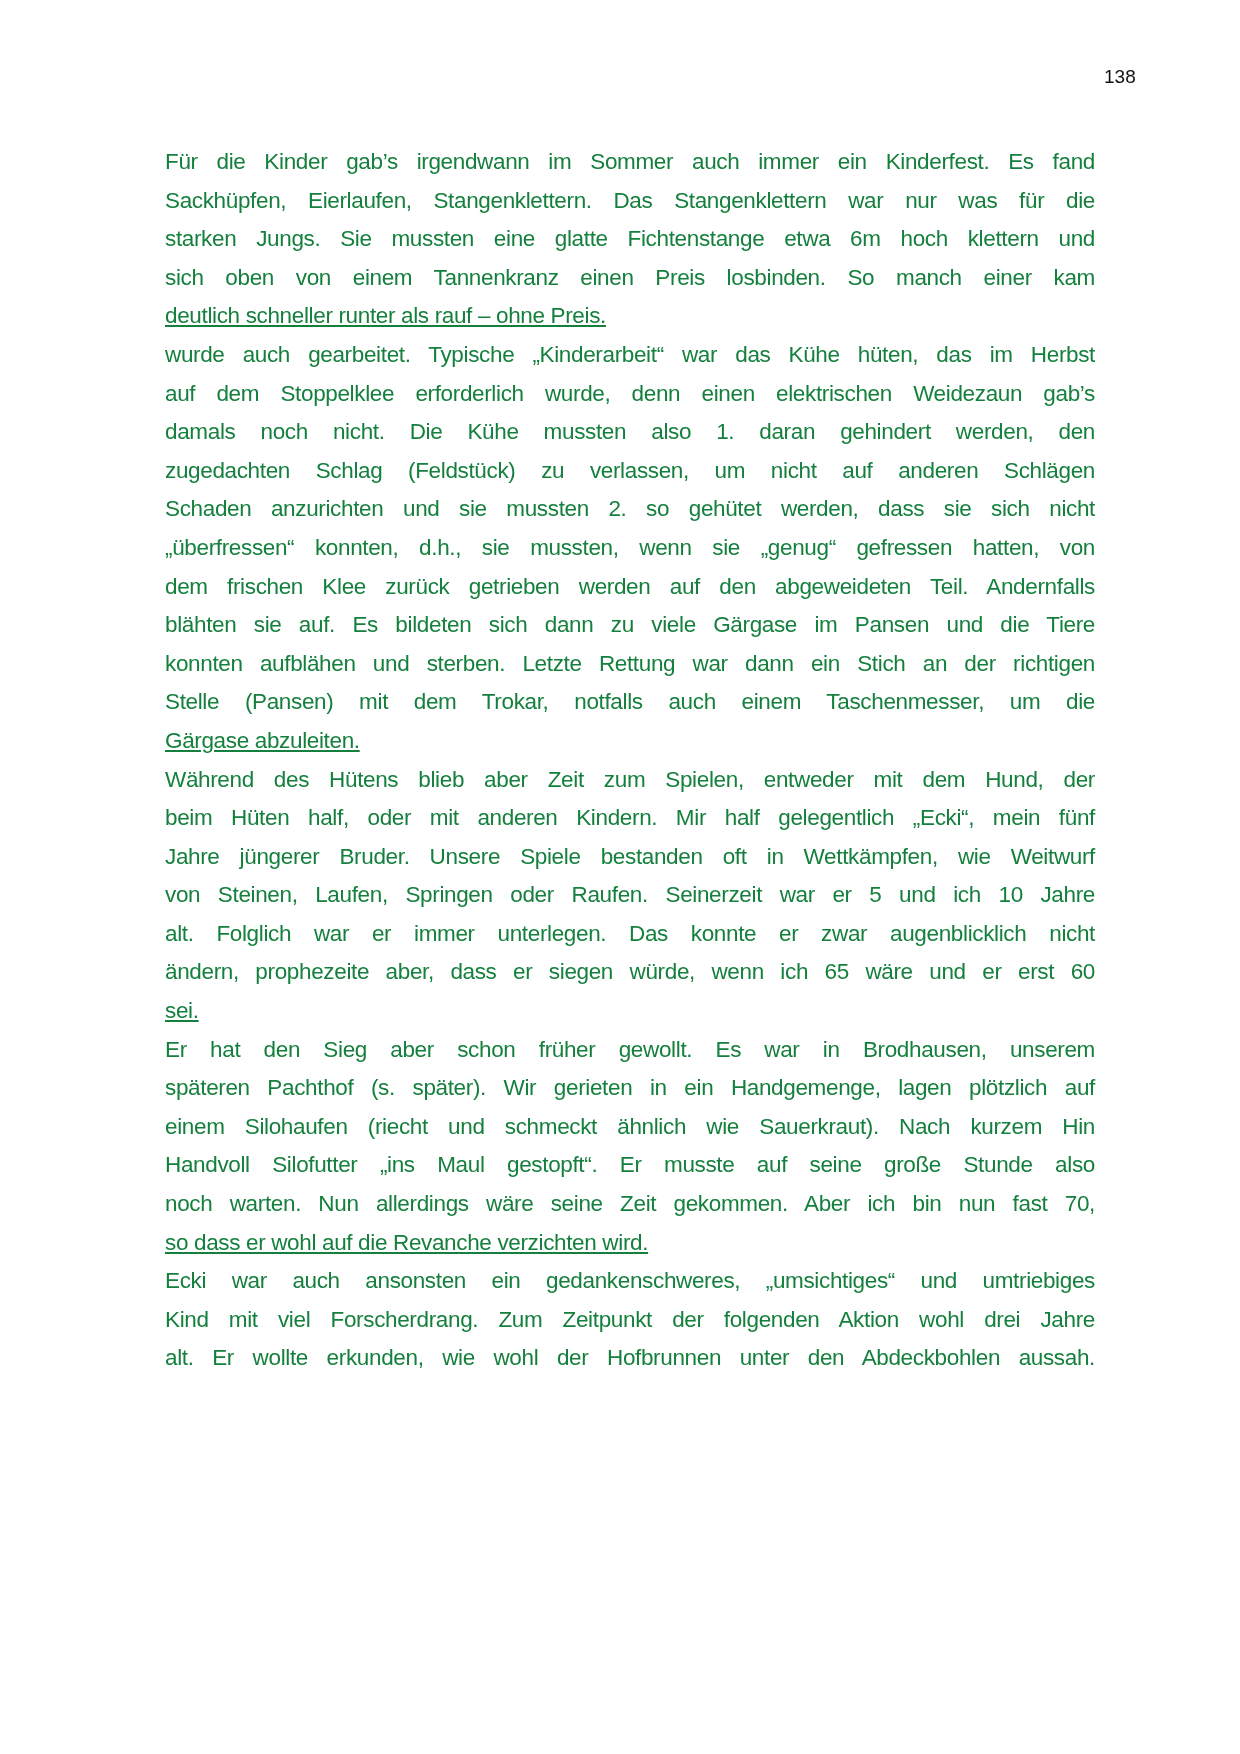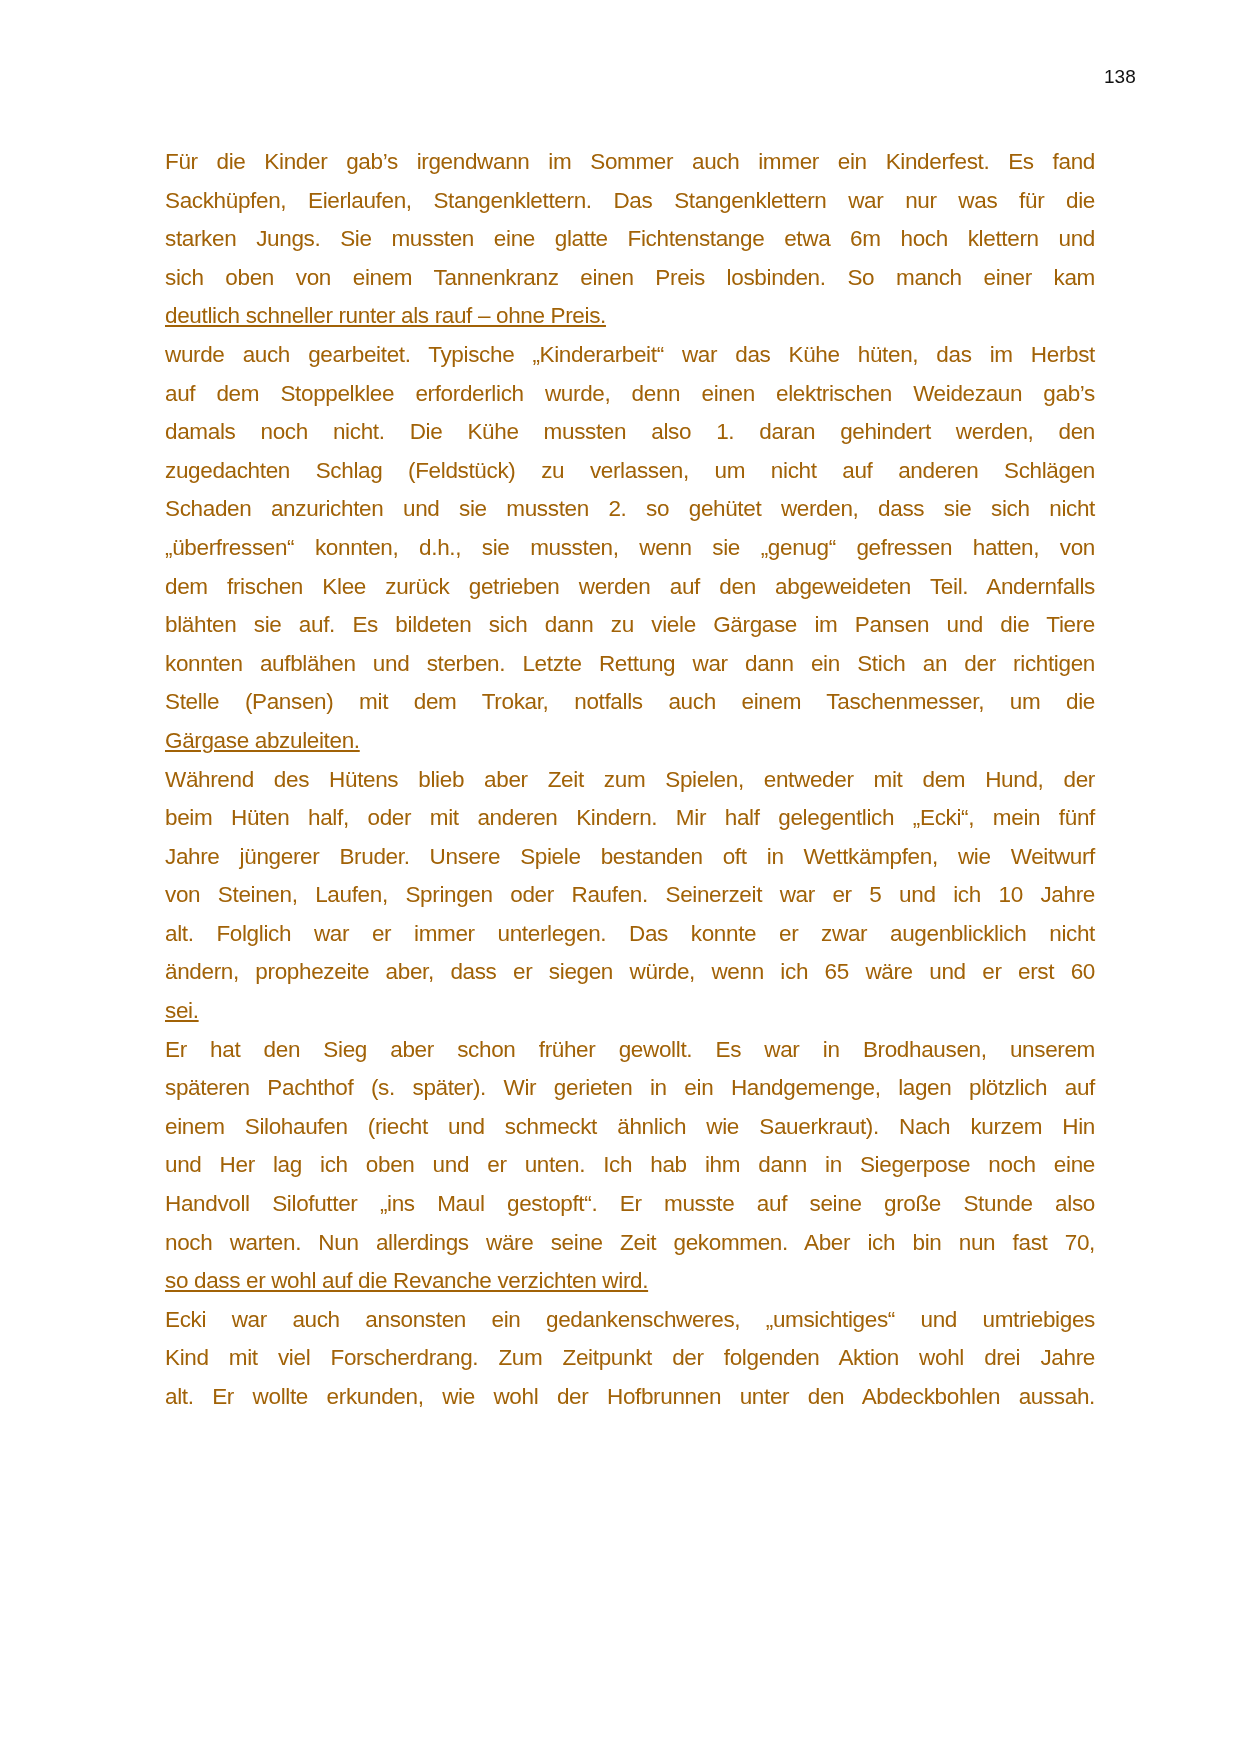--- a/index.html
+++ b/index.html
@@ -3,21 +3,21 @@
 <meta charset="utf-8">
 <style>
   html, body { margin: 0; padding: 0; background: #ffffff; }
   body { width: 1240px; height: 1754px; position: relative; overflow: hidden; }
   .page-number {
     position: absolute; top: 66px; left: 1104px; width: 60px; text-align: left;
     font-family: "Liberation Sans", sans-serif; font-size: 19px; color: #111;
   }
   .body-text {
     position: absolute; top: 143px; left: 165px; width: 930px;
-    font-family: "Liberation Sans", sans-serif; font-size: 22.5px; color: #a16207;
+    font-family: "Liberation Sans", sans-serif; font-size: 22.5px; color: #15803d;
     line-height: 38.6px; letter-spacing: -0.35px;
   }
   .line { display: block; white-space: nowrap; text-align: justify; text-align-last: justify; height: 38.6px; }
   .line.last { text-align-last: left; text-decoration: underline; }
 </style>
 </head>
 <body>
 
 <div class="page-number">138</div>
 
@@ -41,20 +41,19 @@
     <span class="line">Während des Hütens blieb aber Zeit zum Spielen, entweder mit dem Hund, der</span>
     <span class="line">beim Hüten half, oder mit anderen Kindern. Mir half gelegentlich „Ecki“, mein fünf</span>
     <span class="line">Jahre jüngerer Bruder. Unsere Spiele bestanden oft in Wettkämpfen, wie Weitwurf</span>
     <span class="line">von Steinen, Laufen, Springen oder Raufen. Seinerzeit war er 5 und ich 10 Jahre</span>
     <span class="line">alt. Folglich war er  immer unterlegen. Das konnte er zwar augenblicklich nicht</span>
     <span class="line">ändern, prophezeite aber,  dass er siegen würde, wenn ich 65 wäre und er erst 60</span>
     <span class="line last">sei.</span>
     <span class="line"> Er hat den Sieg aber schon früher gewollt. Es war in Brodhausen, unserem</span>
     <span class="line">späteren Pachthof (s. später). Wir gerieten in ein Handgemenge, lagen plötzlich auf</span>
     <span class="line">einem Silohaufen (riecht und schmeckt ähnlich wie Sauerkraut). Nach kurzem Hin</span>
-    <span class="line">und Her lag ich oben und er unten. Ich hab ihm dann in Siegerpose noch eine</span>
     <span class="line">Handvoll Silofutter „ins Maul gestopft“.  Er musste auf seine große Stunde also</span>
     <span class="line">noch warten. Nun allerdings wäre seine Zeit gekommen. Aber ich bin nun fast 70,</span>
     <span class="line last">so dass er wohl auf die Revanche verzichten wird.</span>
     <span class="line">Ecki war auch ansonsten ein gedankenschweres, „umsichtiges“ und umtriebiges</span>
     <span class="line">Kind mit viel Forscherdrang. Zum Zeitpunkt der folgenden Aktion wohl drei Jahre</span>
     <span class="line">alt. Er wollte erkunden, wie wohl der Hofbrunnen unter den Abdeckbohlen aussah.</span>
   </div>
 
 </body></html>

